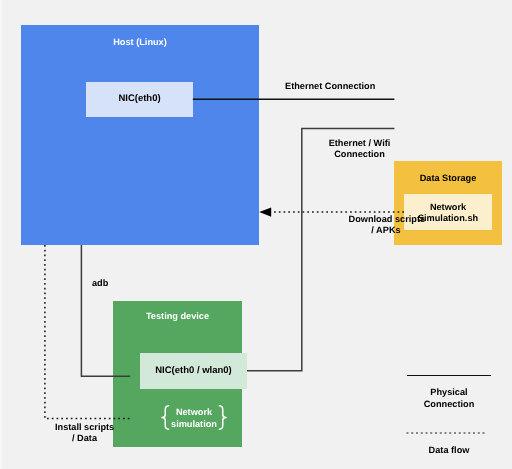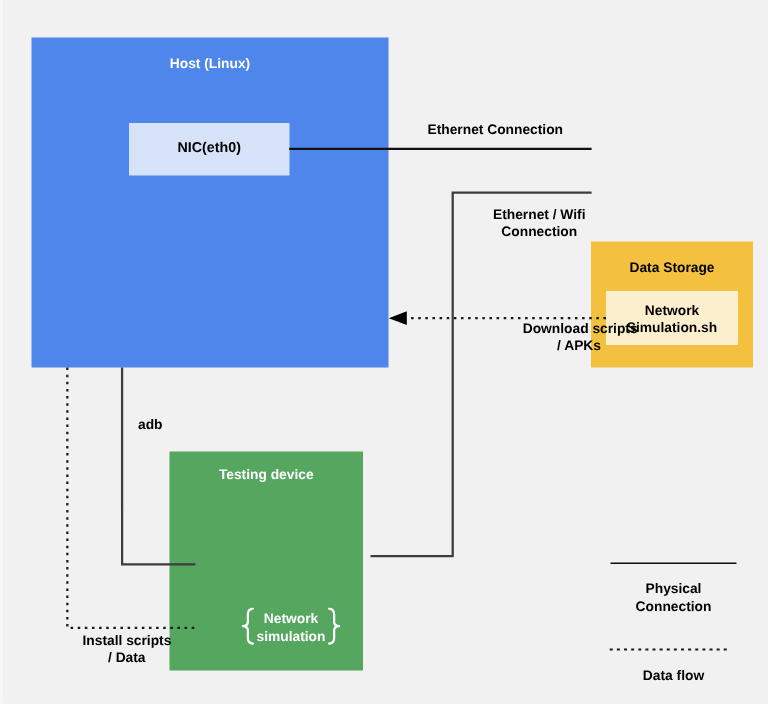--- a/index.html
+++ b/index.html
@@ -34,20 +34,23 @@
 
   <div class="node" style="left:404px;top:194px;width:88px;height:36px;background:#fcefcd;">
     <div class="cap" style="left:0;top:7.8px;width:88px;color:#000;">Network
 Simulation.sh</div>
   </div>
 
   <div class="node" style="left:113px;top:301px;width:129px;height:146px;background:#55a75f;">
     <div class="cap" style="left:0;top:9.9px;width:129px;color:#fff;">Testing device</div>
   </div>
 
+  <div class="node" style="left:140px;top:353px;width:107px;height:36px;background:#d2e8d9;">
+    <div class="cap" style="left:0;top:12px;width:107px;color:#000;font-size:9.5px;">NIC(eth0 / wlan0)</div>
+  </div>
 
   <div class="node" style="left:160px;top:402.55px;width:68px;height:28px;">
     <svg style="position:absolute;left:0.6px;top:2.6px;" width="9" height="25" viewBox="0 0 9 25">
       <title>{</title>
       <path d="M7.6 0.75 C5.0 0.95 4.25 2.1 4.25 4.5 L4.25 9.7 C4.25 11.55 3.35 12.25 1.0 12.45
                C3.35 12.65 4.25 13.35 4.25 15.2 L4.25 20.4 C4.25 22.8 5.0 23.95 7.6 24.15" fill="none" stroke="#ffffff" stroke-width="1.5" stroke-linecap="round" stroke-linejoin="round"></path>
     </svg>
     <div class="cap" style="left:10px;top:4.75px;width:48px;color:#fff;">Network
 simulation</div>
     <svg style="position:absolute;left:58.4px;top:2.6px;" width="9" height="25" viewBox="0 0 9 25">

